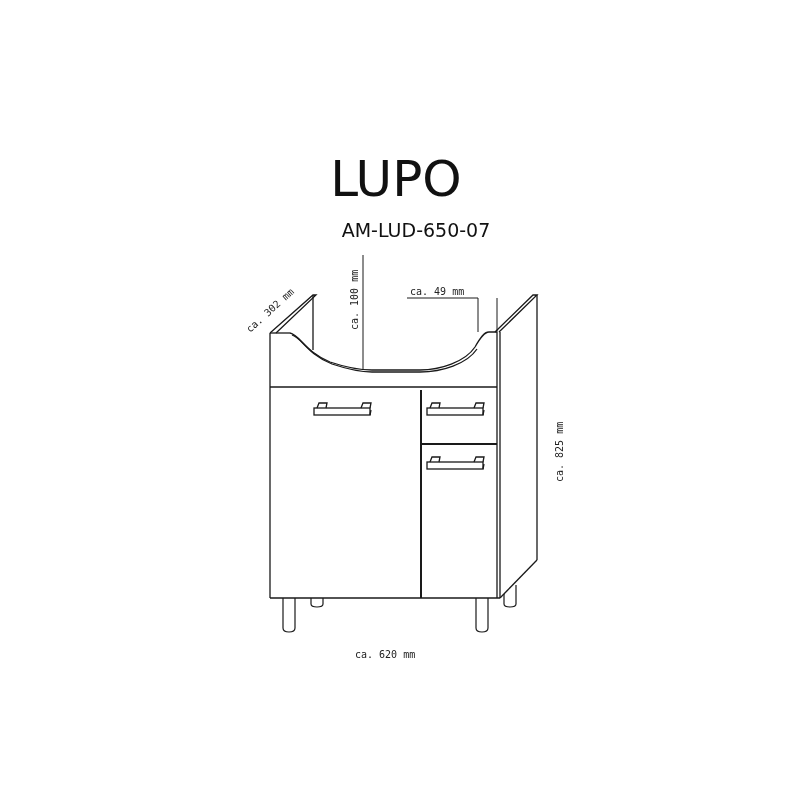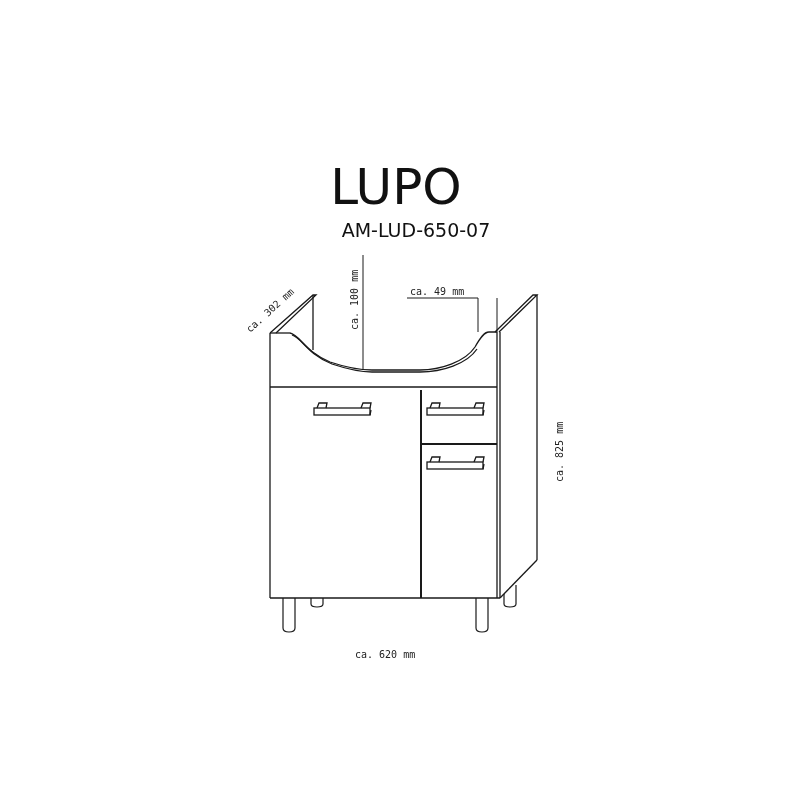--- a/index.html
+++ b/index.html
@@ -1,17 +1,17 @@
 <!DOCTYPE html>
 <html><head>
 <meta charset="utf-8">
 <style>
   html, body { margin:0; padding:0; background:#ffffff; }
   body { width:800px; height:800px; position:relative; overflow:hidden; font-family:"DejaVu Sans", sans-serif; }
-  .title { position:absolute; left:0; width:792px; top:158px; text-align:center; font-size:50px; color:#111; letter-spacing:0px; }
+  .title { position:absolute; left:0; width:792px; top:150px; text-align:center; font-size:50px; color:#111; letter-spacing:0px; }
   .subtitle { position:absolute; left:16px; width:800px; top:219px; text-align:center; font-size:19px; color:#111; }
   svg { position:absolute; left:0; top:0; }
   .dim { font-family:"DejaVu Sans Mono", monospace; font-size:10px; fill:#222; }
 </style>
 </head>
 <body>
 
 <div class="title">LUPO</div>
 <div class="subtitle">AM-LUD-650-07</div>
 

